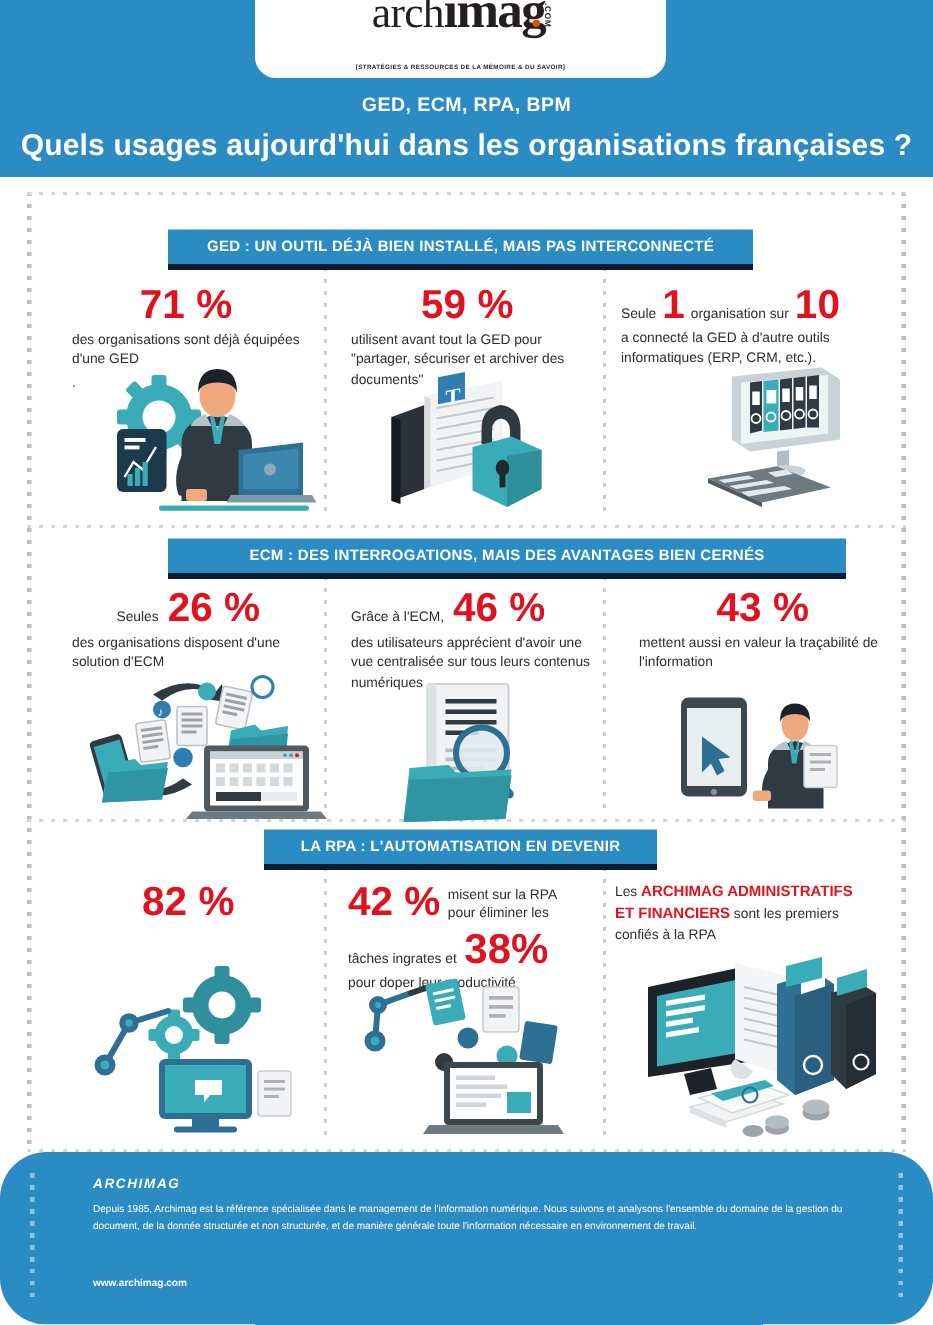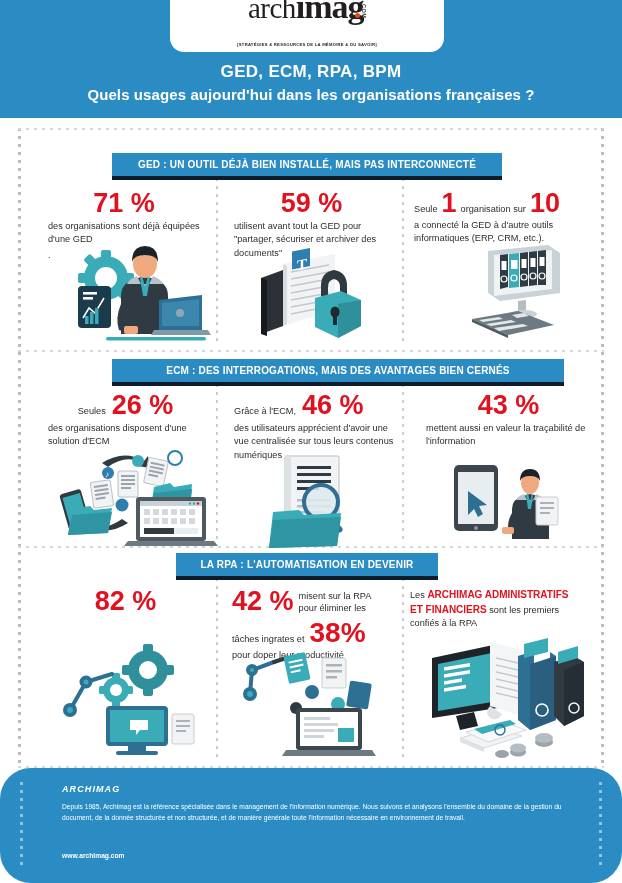--- a/index.html
+++ b/index.html
@@ -52,26 +52,26 @@
     margin-left: 1px; margin-bottom: 2px;
   }
   .logo-tag {
     font-size: 4.2px; font-weight: 700; color: #231f20;
     letter-spacing: 0.25px; margin-top: 2px;
     white-space: nowrap;
   }
   .banner-title {
     position: absolute; left: 0; top: 62px; width: 622px;
     text-align: center; color: #ffffff;
-    font-size: 17px; font-weight: 700; letter-spacing: 0.3px;
+    font-size: 13px; font-weight: 700; letter-spacing: 0.3px;
   }
   .banner-sub {
     position: absolute; left: 0; top: 86px; width: 622px;
     text-align: center; color: #ffffff;
-    font-size: 15px; font-weight: 700; letter-spacing: 0.1px;
+    font-size: 20px; font-weight: 700; letter-spacing: 0.1px;
   }
 
   
   .frame {
     position: absolute; left: 18px; top: 128px;
     width: 586px; height: 640px;
   }
   .dash-v {
     position: absolute; top: 0; width: 3px; height: 640px;
     background-image: repeating-linear-gradient(to bottom,

